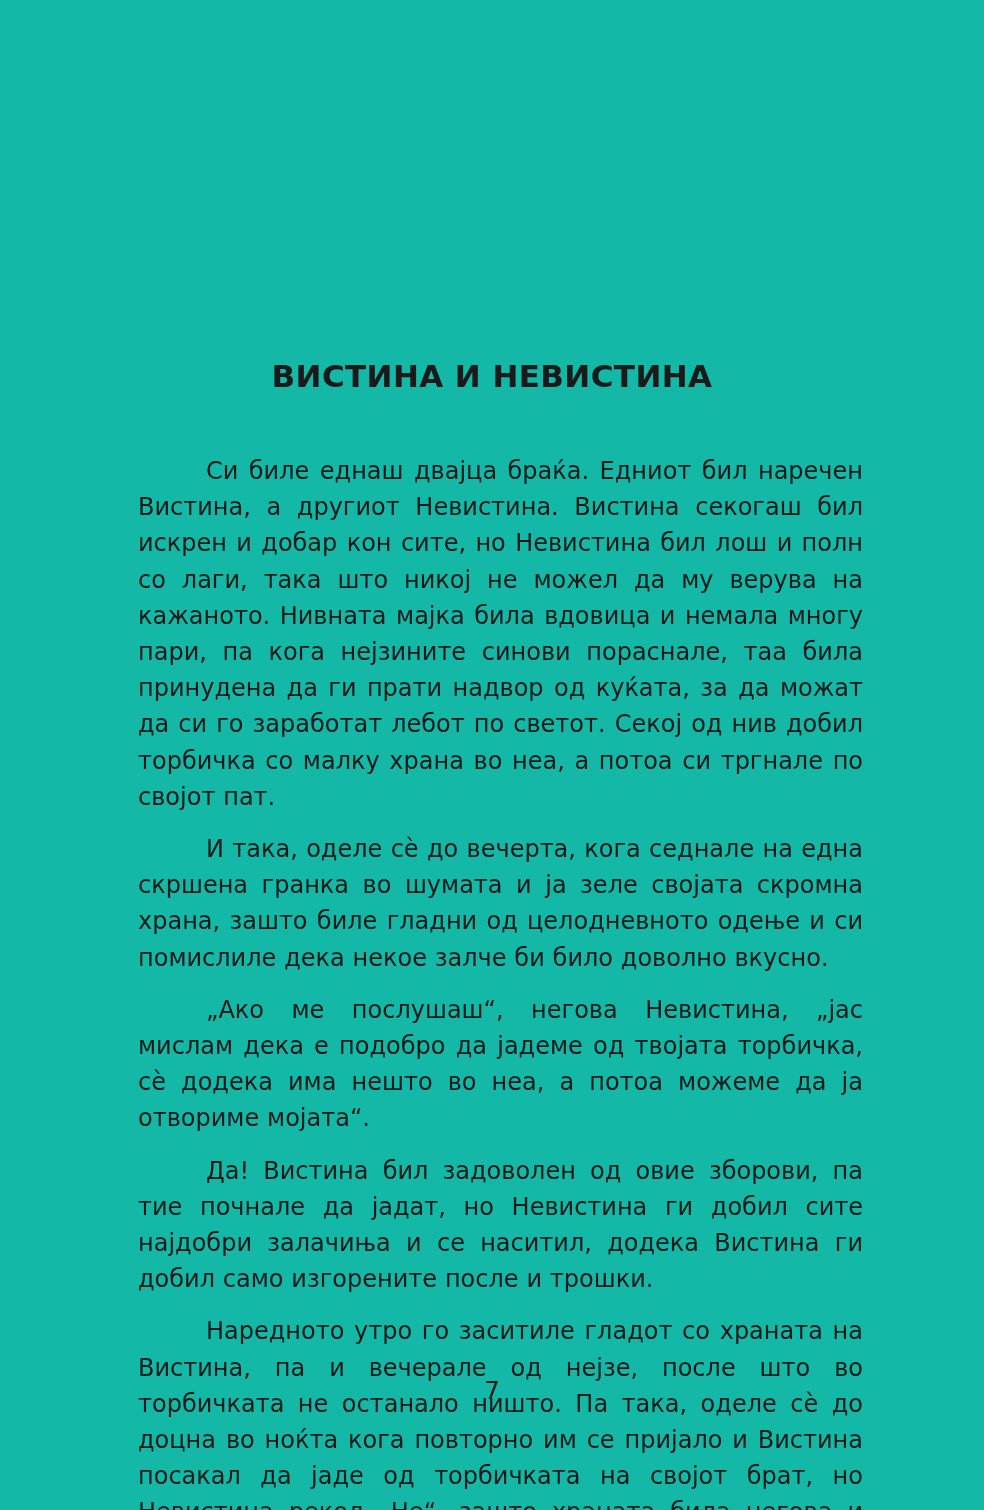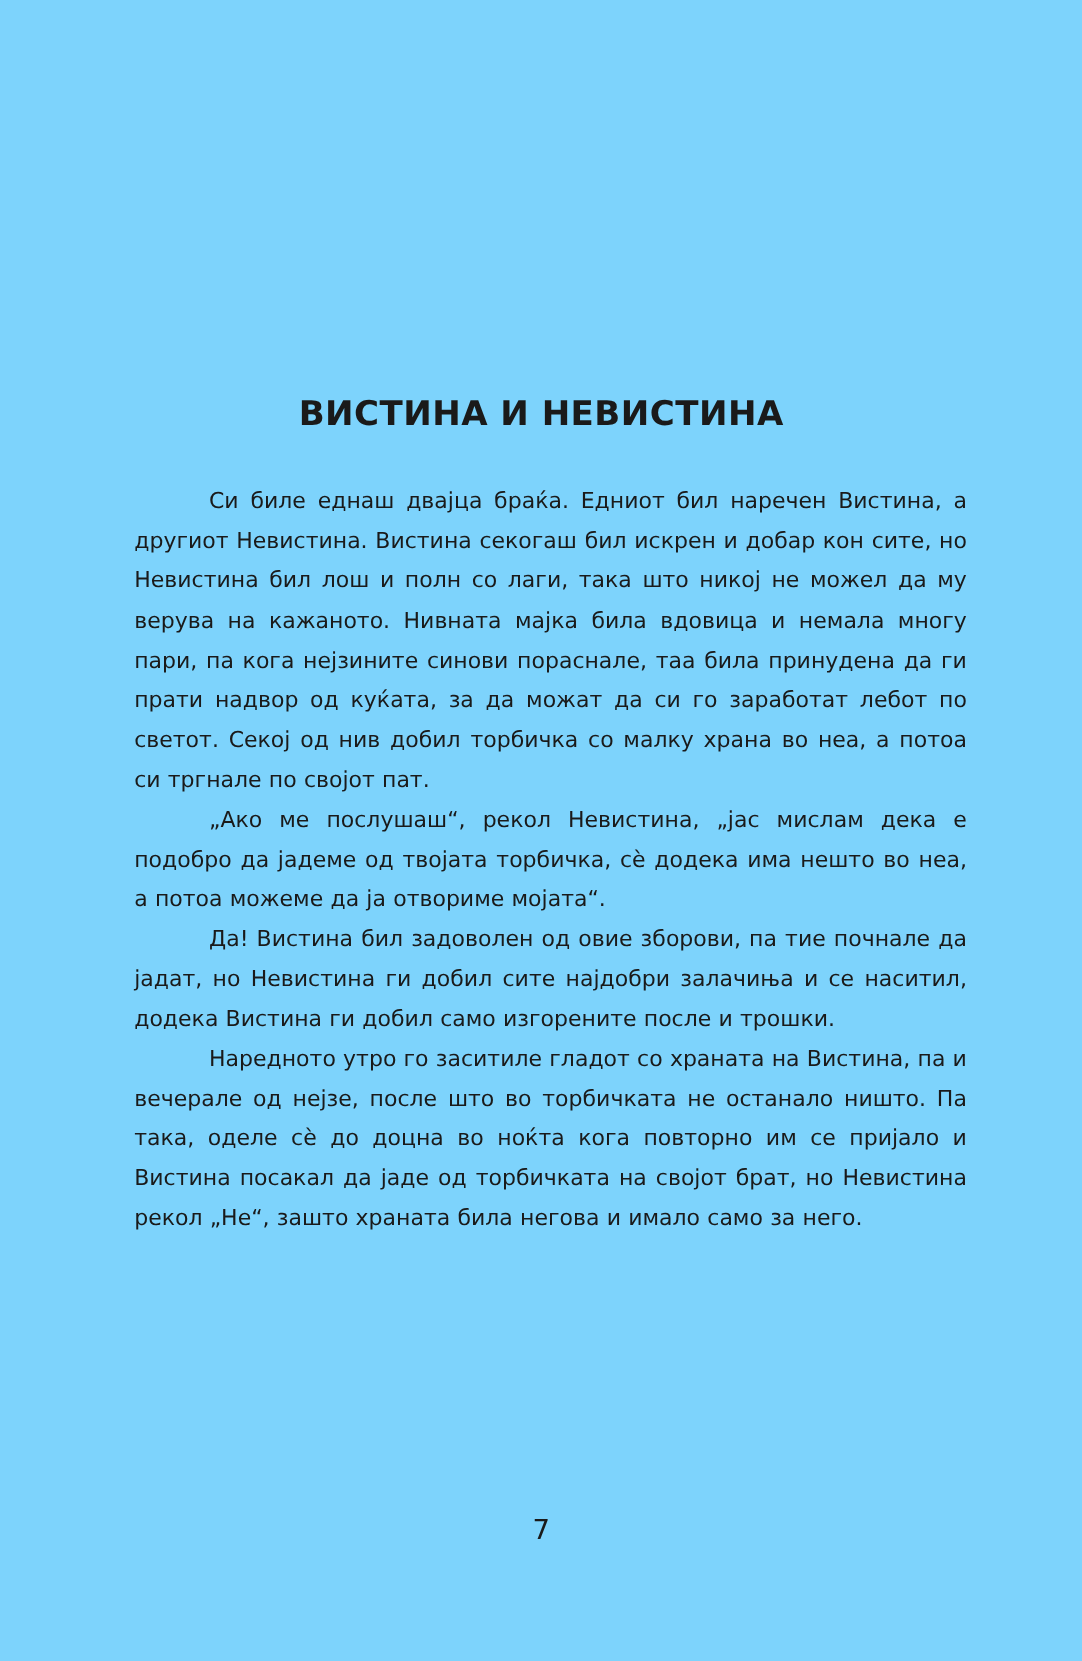--- a/index.html
+++ b/index.html
@@ -5,21 +5,21 @@
   html, body {
     margin: 0;
     padding: 0;
     background: #ffffff;
   }
 
   .page {
     position: relative;
     width: 984px;
     height: 1510px;
-    background: #7dd3fc;
+    background: #14b8a6;
     overflow: hidden;
     box-sizing: border-box;
     font-family: "DejaVu Sans", sans-serif;
     -webkit-font-smoothing: antialiased;
   }
 
   .story-title {
     position: absolute;
     top: 338px;
     left: 0;
@@ -34,27 +34,27 @@
   }
 
   .body-block {
     position: absolute;
     top: 437px;
     left: 122px;
     width: 757px;
   }
 
   .body-block p {
-    margin: 0;
+    margin: 16px;
     text-align: justify;
     text-justify: inter-word;
     text-indent: 68px;
     font-family: "DejaVu Sans", sans-serif;
     font-weight: normal;
-    font-size: 20px;
+    font-size: 24px;
     line-height: 36.2px;
     color: #1a1a1a;
     hyphens: manual;
     word-spacing: 0.2px;
   }
 
   .page-number {
     position: absolute;
     top: 1378px;
     left: 0;
@@ -68,20 +68,21 @@
 </style>
 </head>
 <body>
 
 <div class="page">
 
   <h1 class="story-title">ВИСТИНА И НЕВИСТИНА</h1>
 
   <div class="body-block">
     <p>Си биле еднаш двајца браќа. Едниот бил наречен Вистина, а другиот Невистина. Вистина секогаш бил искрен и добар кон сите, но Невистина бил лош и полн со лаги, така што никој не можел да му верува на кажаното. Нивната мајка била вдовица и немала многу пари, па кога нејзините синови пораснале, таа била принудена да ги прати надвор од куќата, за да можат да си го заработат лебот по светот. Секој од нив добил торбичка со малку храна во неа, а потоа си тргнале по својот пат.</p>
-    <p>„Ако ме послушаш“, рекол Невистина, „јас мислам дека е подобро да јадеме од твојата торбичка, сѐ додека има нешто во неа, а потоа можеме да ја отвориме мојата“.</p>
+    <p>И така, оделе сѐ до вечерта, кога седнале на една скршена гранка во шумата и ја зеле својата скромна храна, зашто биле гладни од целодневното одење и си помислиле дека некое залче би било доволно вкусно.</p>
+    <p>„Ако ме послушаш“, негова Невистина, „јас мислам дека е подобро да јадеме од твојата торбичка, сѐ додека има нешто во неа, а потоа можеме да ја отвориме мојата“.</p>
     <p>Да! Вистина бил задоволен од овие зборови, па тие почнале да јадат, но Невистина ги добил сите најдобри залачиња и се наситил, додека Вистина ги добил само изгорените после и трошки.</p>
     <p>Наредното утро го заситиле гладот со храната на Вистина, па и вечерале од нејзе, после што во торбичката не останало ништо. Па така, оделе сѐ до доцна во ноќта кога повторно им се пријало и Вистина посакал да јаде од торбичката на својот брат, но Невистина рекол „Не“, зашто храната била негова и имало само за него.</p>
   </div>
 
   <div class="page-number">7</div>
 
 </div>
 
 </body></html>

